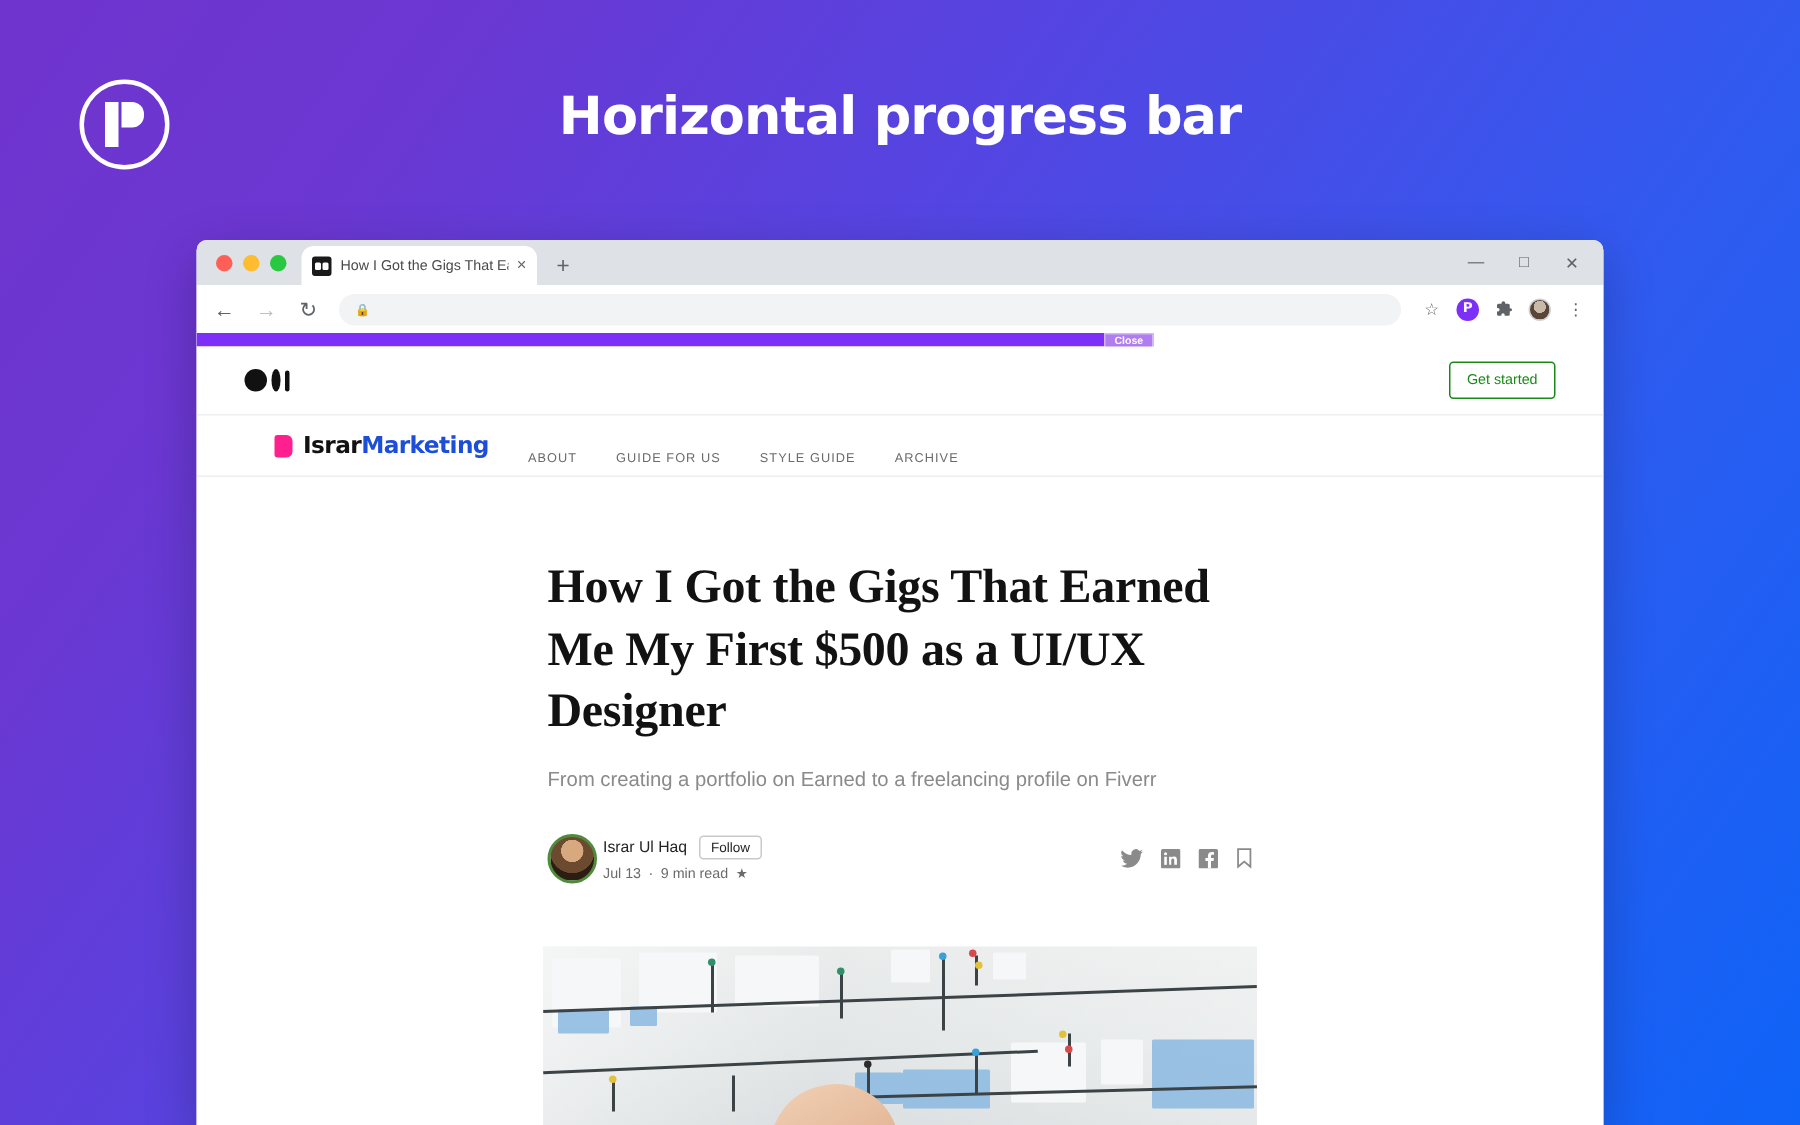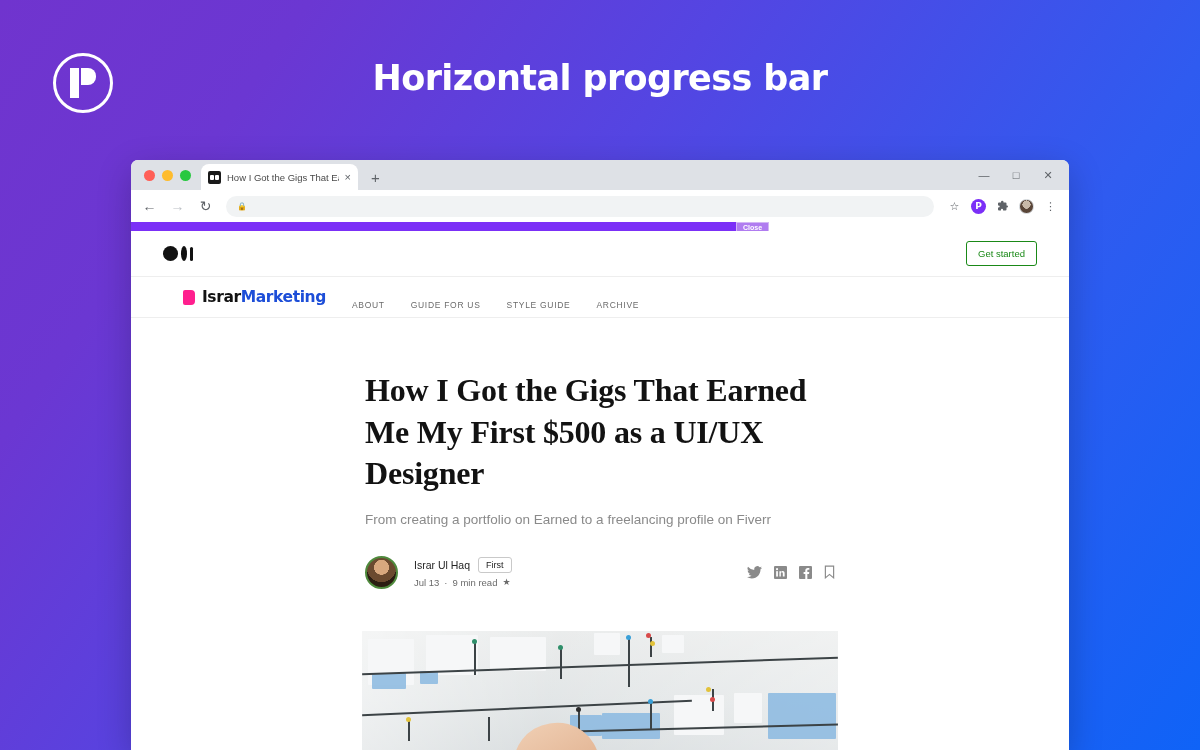--- a/index.html
+++ b/index.html
@@ -174,21 +174,21 @@
   #article-inner { width: 470px; margin: 0 auto; }
   #article-title {
     font-family: "Liberation Serif", serif;
     font-size: 32px; line-height: 1.3; color: #121212; letter-spacing: -0.2px;
   }
   #article-subtitle {
     margin-top: 16px; font-size: 13.5px; color: #8a8a8a; line-height: 1.4;
   }
 
   #byline { margin-top: 26px; display: flex; align-items: center; justify-content: space-between; }
-  #byline-left { display: flex; align-items: center; gap: 16px; }
+  #byline-left { display: flex; align-items: center; gap: 4px; }
   #author-avatar {
     width: 33px; height: 33px; border-radius: 50%; flex: none;
     background: radial-gradient(circle at 50% 32%, #d8a87e 0 30%, #6b4a2f 31% 60%, #2b1d12 61% 100%);
     border: 2px solid #4f8a3d;
   }
   #byline-lines { display: flex; flex-direction: column; gap: 4px; }
   #byline-row1 { display: flex; align-items: center; gap: 8px; }
   #author-name { font-size: 10.5px; color: #242424; }
   #follow-button {
     font-size: 9px; color: #242424; border: 1px solid #c9c9c9;
@@ -308,21 +308,21 @@
       <div id="article-inner">
         <h1 id="article-title">How I Got the Gigs That Earned Me My First $500 as a UI/UX Designer</h1>
         <div id="article-subtitle">From creating a portfolio on Earned to a freelancing profile on Fiverr</div>
 
         <div id="byline">
           <div id="byline-left">
             <div id="author-avatar"></div>
             <div id="byline-lines">
               <div id="byline-row1">
                 <span id="author-name">Israr Ul Haq</span>
-                <span id="follow-button">First</span>
+                <span id="follow-button">Follow</span>
               </div>
               <div id="byline-row2">
                 <span>Jul 13</span>
                 <span>·</span>
                 <span>9 min read</span>
                 <span id="byline-star">★</span>
               </div>
             </div>
           </div>
 

